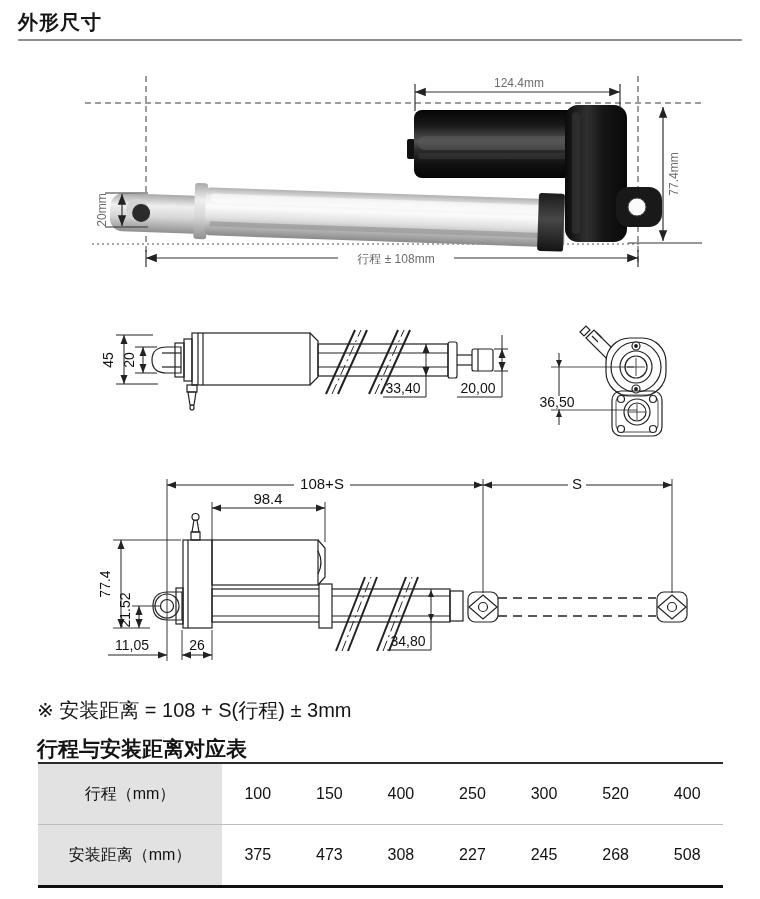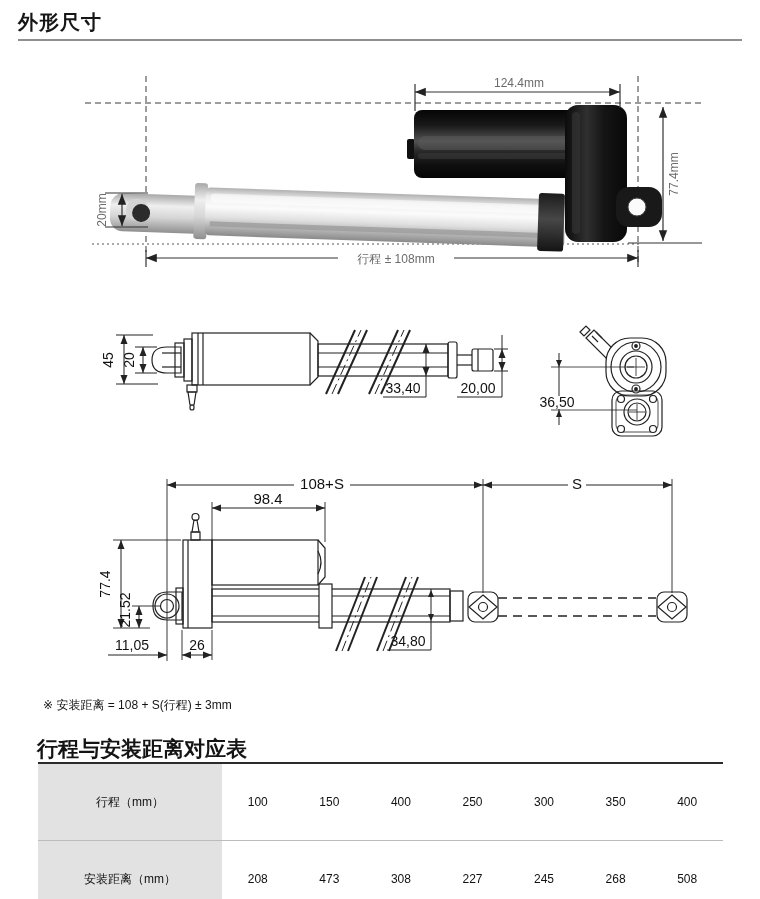--- a/index.html
+++ b/index.html
@@ -5,25 +5,25 @@
   html,body{margin:0;padding:0;background:#ffffff;}
   #page{position:relative;width:760px;height:899px;background:#fff;overflow:hidden;
         font-family:"Liberation Sans","DejaVu Sans",sans-serif;color:#161616;}
   .title{position:absolute;top:9px;left:18px;font-size:20px;font-weight:bold;letter-spacing:1px;color:#161616;}
   .rule{position:absolute;top:39px;left:18px;width:724px;border-top:2px solid #8f8f8f;}
   svg.draw{position:absolute;top:50px;left:0;}
   svg text{font-family:"Liberation Sans","DejaVu Sans",sans-serif;}
   .dimtxt{fill:#111;font-size:14px;}
   .dimtxt2{fill:#111;font-size:15px;}
   .photodim{fill:#6b6b6b;font-size:12px;}
-  .note{position:absolute;top:697px;left:37px;font-size:12px;color:#141414;margin-left:6px;}
+  .note{position:absolute;top:697px;left:37px;font-size:20px;color:#141414;}
   .tbl-title{position:absolute;top:735px;left:37px;font-size:21px;font-weight:bold;color:#141414;}
   table.spec{position:absolute;top:762px;left:38px;width:685px;border-collapse:collapse;table-layout:fixed;
              border-top:2px solid #2b2b2b;border-bottom:3px solid #111;}
-  table.spec td{text-align:center;height:56px;font-size:12px;color:#111;padding:10px;}
+  table.spec td{text-align:center;height:56px;font-size:16px;color:#111;padding:2px;}
   table.spec td.lab{background:#e2e2e2;}
   table.spec tr.r1 td{border-bottom:1px solid #bcbcbc;}
 </style>
 </head>
 <body>
 
 <div id="page">
 
   <div class="title">外形尺寸</div>
   <div class="rule"></div>
@@ -299,26 +299,26 @@
         <col>
     </colgroup>
     <tbody>
         <tr class="r1">
       <td class="lab">行程（mm）</td>
       <td>100</td>
       <td>150</td>
       <td>400</td>
       <td>250</td>
       <td>300</td>
-      <td>350</td>
+      <td>520</td>
       <td>400</td>
     </tr>
     <tr class="r2">
       <td class="lab">安装距离（mm）</td>
-      <td>208</td>
+      <td>375</td>
       <td>473</td>
       <td>308</td>
       <td>227</td>
       <td>245</td>
       <td>268</td>
       <td>508</td>
     </tr>
   </tbody>
     </table>
 

